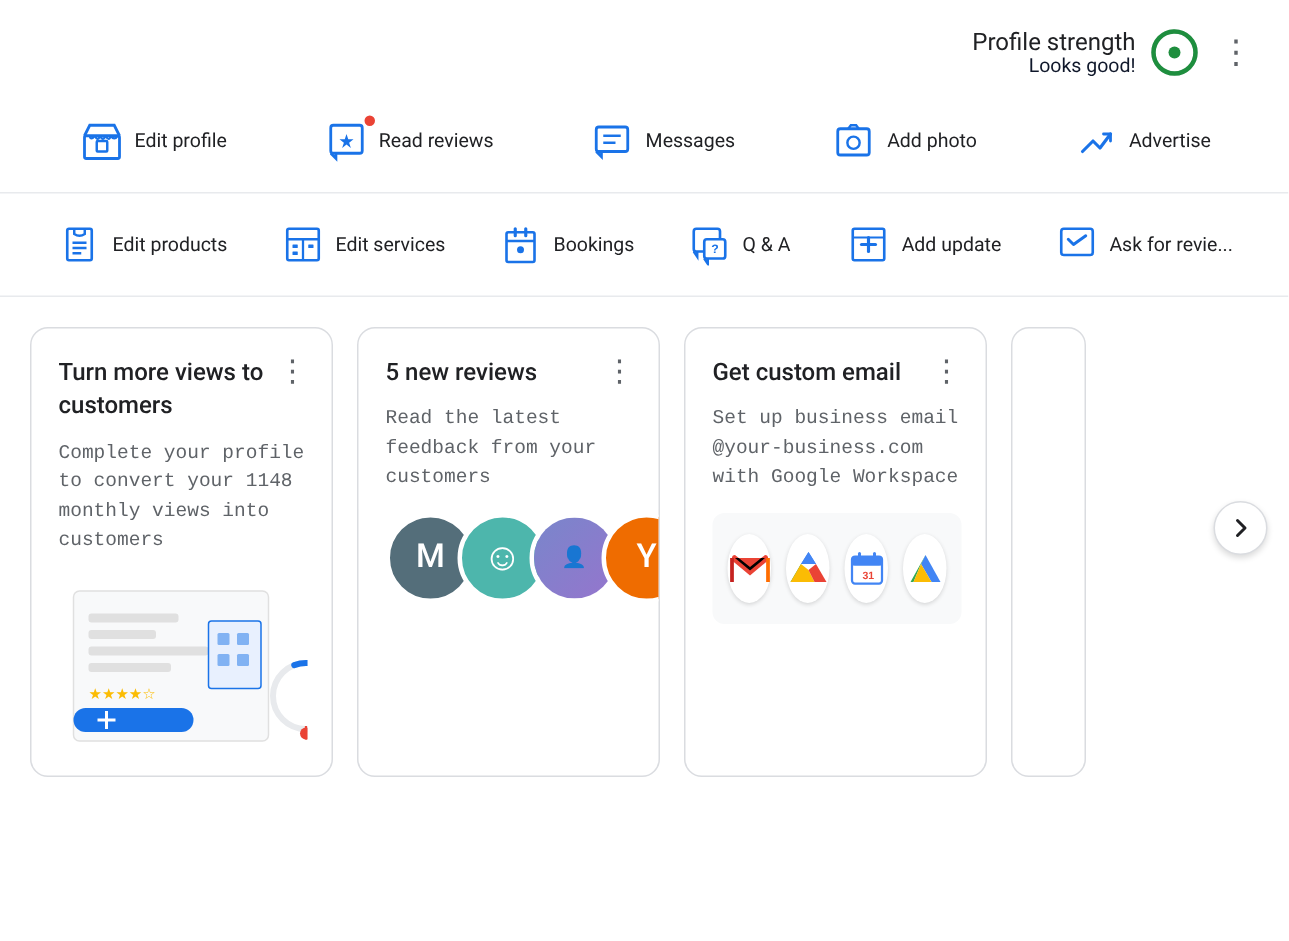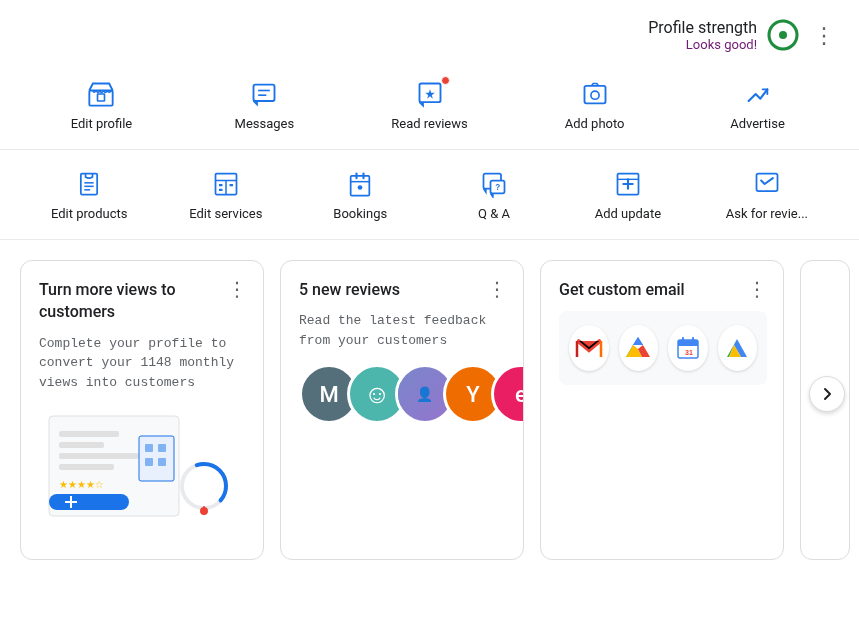--- a/index.html
+++ b/index.html
@@ -41,21 +41,21 @@
 
     
     .nav-row {
       display: flex;
       justify-content: space-around;
       padding: 10px 20px;
       border-bottom: 1px solid #e8eaed;
     }
     .nav-item {
       display: flex;
-      flex-direction: column;
+      flex-direction: row;
       align-items: center;
       gap: 6px;
       cursor: pointer;
       min-width: 80px;
       padding: 8px 4px;
     }
     .nav-icon {
       color: #1a73e8;
       font-size: 26px;
       position: relative;
@@ -86,21 +86,21 @@
       display: flex;
       gap: 0;
       padding: 20px 20px 0 20px;
       overflow: hidden;
       position: relative;
     }
     .card {
       background: #fff;
       border: 1px solid #dadce0;
       border-radius: 12px;
-      width: 244px;
+      width: 202px;
       min-height: 300px;
       margin-right: 16px;
       padding: 18px 16px 0 18px;
       flex-shrink: 0;
       overflow: hidden;
       position: relative;
     }
     .card-header {
       display: flex;
       justify-content: space-between;
@@ -185,21 +185,21 @@
 
     
     svg { display: block; }
   </style>
 </head>
 <body>
 
 <div class="header">
   <div class="profile-strength-text">
     <span>Profile strength</span>
-    <span style="font-size:13px;color:#701a75;">Looks good!</span>
+    <span style="font-size:13px;color:#0f172a;">Looks good!</span>
   </div>
 
   <svg class="circle-icon" viewBox="0 0 32 32">
     <circle cx="16" cy="16" r="14" fill="none" stroke="#dadce0" stroke-width="3"></circle>
     <circle cx="16" cy="16" r="14" fill="none" stroke="#1e8e3e" stroke-width="3" stroke-dasharray="87 0" stroke-dashoffset="22" stroke-linecap="round"></circle>
     <circle cx="16" cy="16" r="4" fill="#1e8e3e"></circle>
   </svg>
   <div class="more-icon">⋮</div>
 </div>
 
@@ -217,40 +217,40 @@
         <path d="M11 9 Q12.5 12.5 14 9" stroke="#1a73e8" stroke-width="1.3" fill="none"></path>
         <path d="M14 9 Q16 12.5 17 9" stroke="#1a73e8" stroke-width="1.3" fill="none"></path>
         <path d="M17 9 Q19 12 21 9" stroke="#1a73e8" stroke-width="1.3" fill="none"></path>
       </svg>
     </div>
     <span class="nav-label">Edit profile</span>
   </div>
 
   <div class="nav-item">
     <div class="nav-icon">
+      <div class="badge"></div>
+      <svg width="28" height="28" viewBox="0 0 24 24" fill="none">
+        <rect x="3" y="3" width="18" height="16" rx="1.5" stroke="#1a73e8" stroke-width="1.6" fill="none"></rect>
+        <path d="M3 19 L6 22 V19" stroke="#1a73e8" stroke-width="1.5" fill="none"></path>
+        <path d="M12 8 L13 11 H16 L13.5 13 L14.5 16 L12 14 L9.5 16 L10.5 13 L8 11 H11 Z" fill="#1a73e8"></path>
+      </svg>
+    </div>
+    <span class="nav-label">Read reviews</span>
+  </div>
+
+  <div class="nav-item">
+    <div class="nav-icon">
       <svg width="28" height="28" viewBox="0 0 24 24" fill="none">
         <rect x="3" y="4" width="18" height="14" rx="1.5" stroke="#1a73e8" stroke-width="1.6" fill="none"></rect>
         <path d="M3 18 L6 21 V18" stroke="#1a73e8" stroke-width="1.5" fill="none"></path>
         <line x1="7" y1="9" x2="17" y2="9" stroke="#1a73e8" stroke-width="1.4"></line>
         <line x1="7" y1="13" x2="14" y2="13" stroke="#1a73e8" stroke-width="1.4"></line>
       </svg>
     </div>
     <span class="nav-label">Messages</span>
-  </div>
-
-  <div class="nav-item">
-    <div class="nav-icon">
-      <div class="badge"></div>
-      <svg width="28" height="28" viewBox="0 0 24 24" fill="none">
-        <rect x="3" y="3" width="18" height="16" rx="1.5" stroke="#1a73e8" stroke-width="1.6" fill="none"></rect>
-        <path d="M3 19 L6 22 V19" stroke="#1a73e8" stroke-width="1.5" fill="none"></path>
-        <path d="M12 8 L13 11 H16 L13.5 13 L14.5 16 L12 14 L9.5 16 L10.5 13 L8 11 H11 Z" fill="#1a73e8"></path>
-      </svg>
-    </div>
-    <span class="nav-label">Read reviews</span>
   </div>
 
   <div class="nav-item">
     <div class="nav-icon">
       <svg width="28" height="28" viewBox="0 0 24 24" fill="none">
         <rect x="3" y="5" width="18" height="15" rx="1.5" stroke="#1a73e8" stroke-width="1.6" fill="none"></rect>
         <circle cx="12" cy="13" r="3.5" stroke="#1a73e8" stroke-width="1.4" fill="none"></circle>
         <path d="M9 5 L10.5 3 H13.5 L15 5" stroke="#1a73e8" stroke-width="1.4" fill="none"></path>
       </svg>
     </div>
@@ -402,20 +402,21 @@
       <div class="avatar-circle" style="background:#ef6c00;">Y</div>
       <div class="avatar-circle" style="background:#e91e63;">e</div>
     </div>
   </div>
 
   <div class="card">
     <div class="card-header">
       <span class="card-title">Get custom email</span>
       <span class="card-more">⋮</span>
     </div>
+    <p class="card-desc">Set up business email @your-business.com with Google Workspace</p>
 
     <div style="background:#f8f9fa;border-radius:8px;padding:14px 10px;display:flex;justify-content:center;gap:10px;margin-top:6px;">
 
       <div style="width:46px;height:46px;background:#fff;border-radius:50%;display:flex;align-items:center;justify-content:center;box-shadow:0 1px 3px rgba(0,0,0,0.15);">
         <svg width="28" height="22" viewBox="0 0 28 22">
           <rect x="0" y="0" width="28" height="22" rx="2" fill="none"></rect>
           <path d="M2 4 L14 14 L26 4" stroke="none"></path>
           <polygon points="2,4 14,14 26,4 26,20 2,20" fill="#fff"></polygon>
           <polyline points="2,4 14,14 26,4" fill="none" stroke="#ea4335" stroke-width="2.5"></polyline>
           <line x1="2" y1="4" x2="2" y2="20" stroke="#c5221f" stroke-width="2.5"></line>

